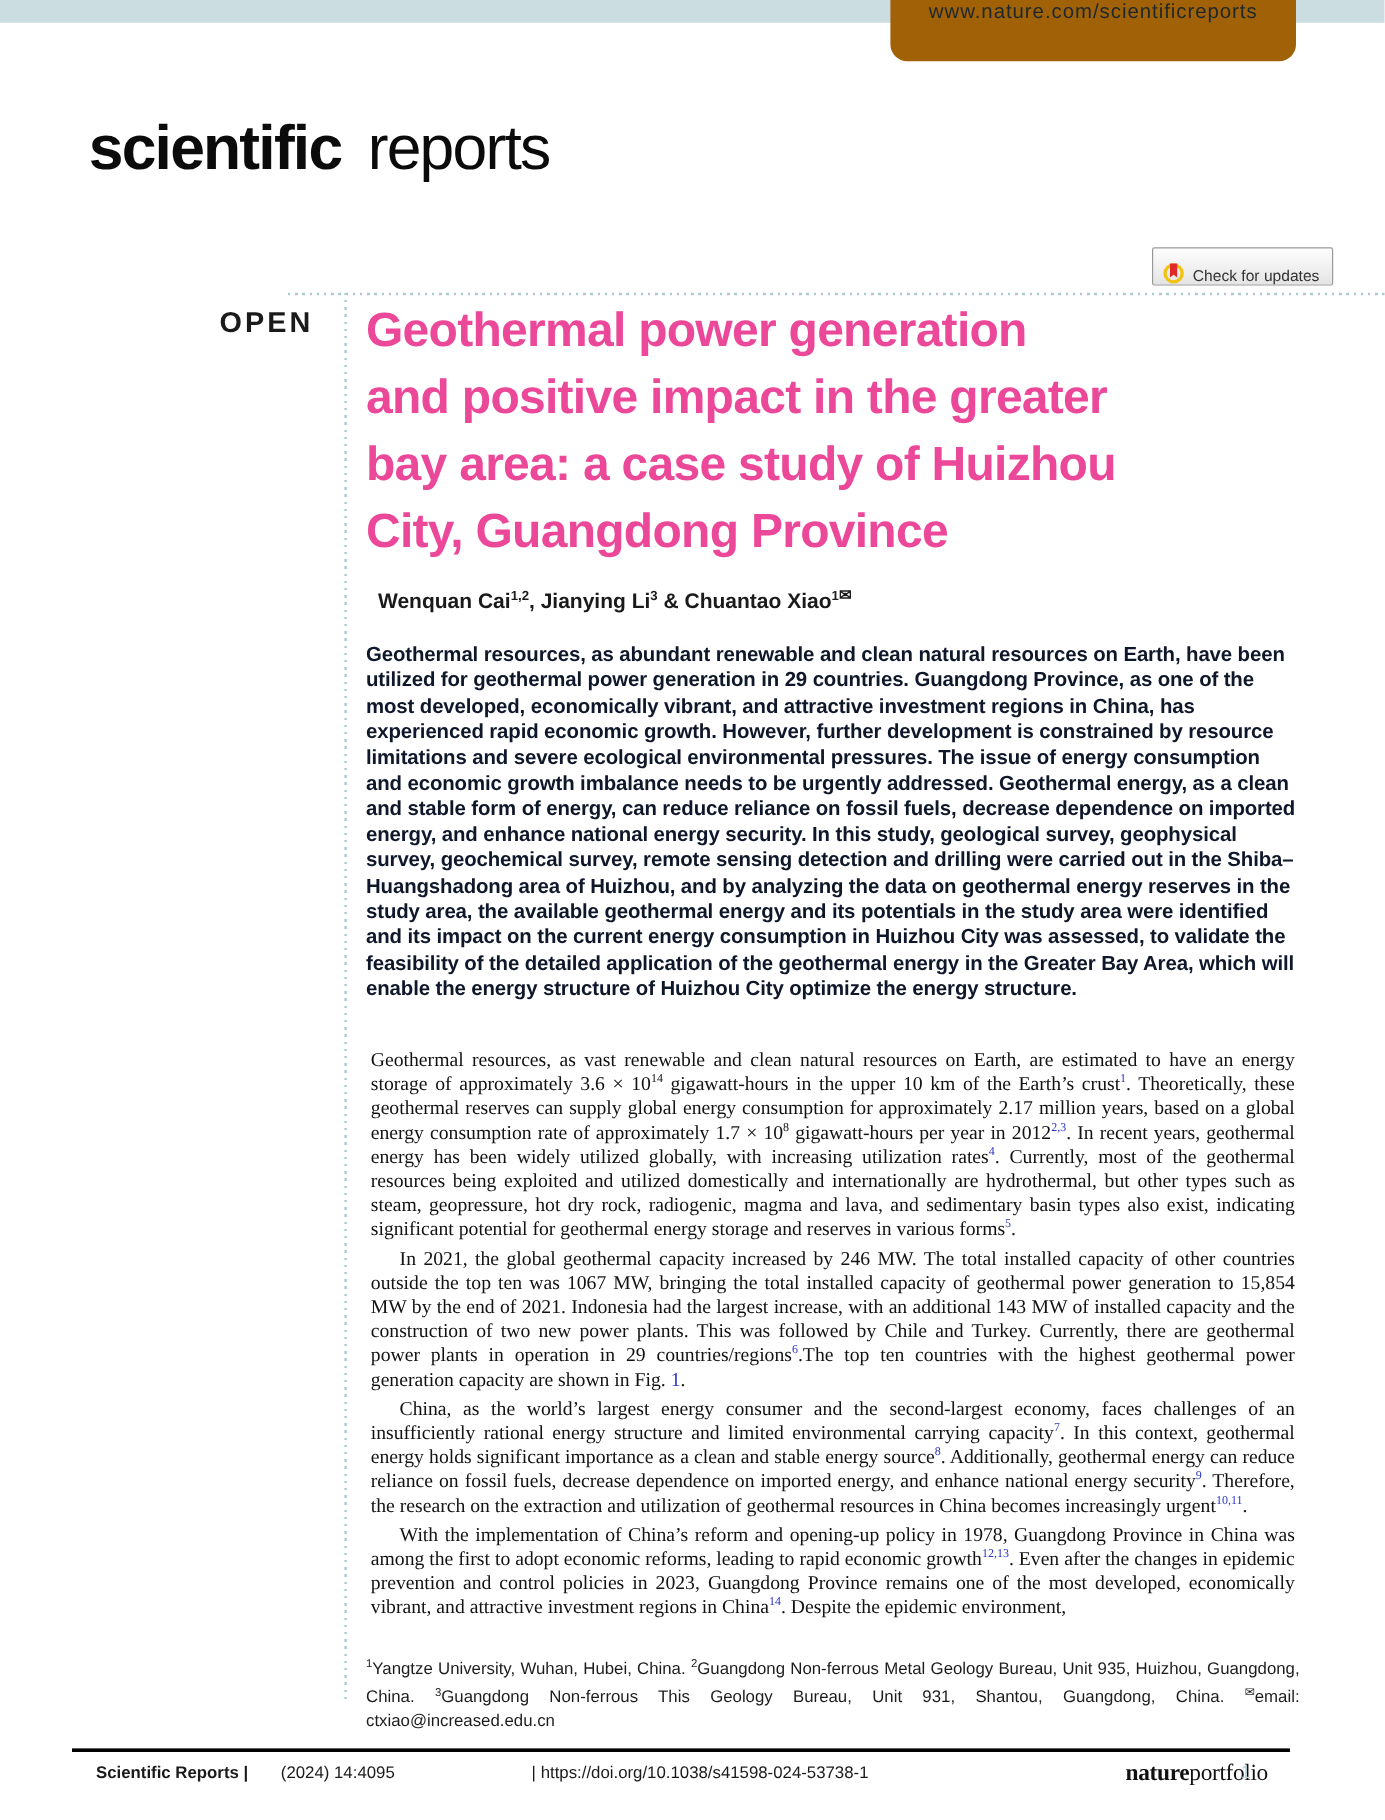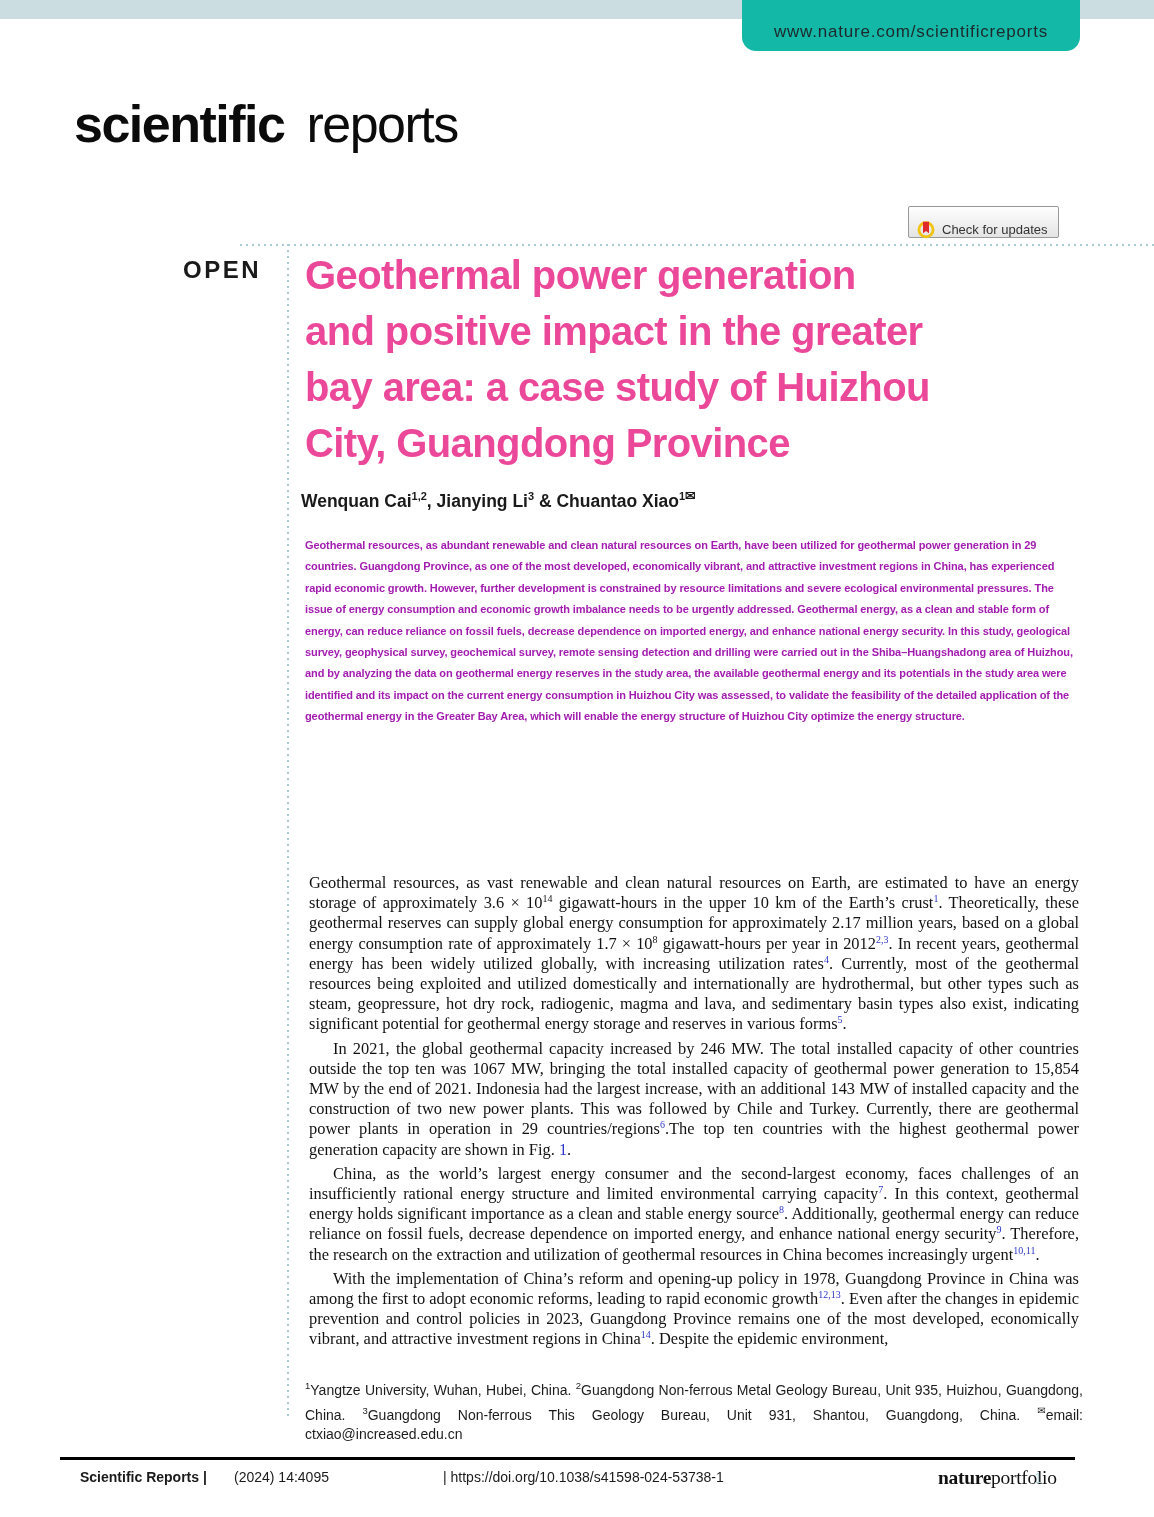--- a/index.html
+++ b/index.html
@@ -13,42 +13,42 @@
     overflow: hidden;
   }
 
   
   .top-strip {
     position: absolute; left: 0; top: 0; width: 1154px; height: 19px;
     background: #ccdde2;
   }
   .url-tab {
     position: absolute; left: 742px; top: 0; width: 338px; height: 51px;
-    background: #14b8a6;
+    background: #a16207;
     border-radius: 0 0 14px 14px;
-    display: flex; align-items: flex-end; justify-content: center;
+    display: flex; align-items: flex-start; justify-content: center;
     padding-bottom: 9px;
   }
   .url-tab span {
     font-size: 17px; letter-spacing: 0.8px; color: #1e282c;
   }
 
   
   .logo {
     position: absolute; left: 74px; top: 94px;
     font-size: 52px; letter-spacing: -1.5px; color: #0b0b0b;
     white-space: nowrap;
   }
   .logo .bold { font-weight: 800; }
   .logo .light { font-weight: 400; margin-left: 22px; }
 
   
   .badge {
-    position: absolute; left: 908px; top: 206px; height: 32px;
-    display: inline-flex; align-items: center; gap: 6px;
+    position: absolute; left: 960px; top: 206px; height: 32px;
+    display: inline-flex; align-items: flex-end; gap: 6px;
     padding: 14px 10px 0 7px;
     background: linear-gradient(#fefefe, #e4e4e4);
     border: 1px solid #999;
     border-radius: 2px;
   }
   .badge svg { width: 20px; height: 20px; display: block; }
   .badge span { font-size: 13px; color: #333; white-space: nowrap; }
 
   
   .h-dots {
@@ -68,30 +68,30 @@
   
   .title {
     position: absolute; left: 305px; top: 247px; width: 790px;
     font-size: 40px; font-weight: 700; line-height: 56px;
     letter-spacing: -0.6px; color: #ec4899;
   }
   .title div { white-space: nowrap; }
 
   
   .authors {
-    position: absolute; left: 301px; top: 488px; width: 778px;
+    position: absolute; left: 315px; top: 488px; width: 778px;
     font-size: 17.5px; font-weight: 700; color: #1a1a1a;
   }
   .authors sup { font-size: 11px; }
 
   
   .abstract {
     position: absolute; left: 305px; top: 535px; width: 778px;
-    font-size: 11px; font-weight: 700; line-height: 21.4px;
-    color: #a21caf; text-align: left; letter-spacing: -0.1px;
+    font-size: 17px; font-weight: 700; line-height: 21.4px;
+    color: #0f172a; text-align: left; letter-spacing: -0.1px;
   }
 
   
   .body-text {
     position: absolute; left: 305px; top: 869px; width: 778px;
     font-family: "Liberation Serif", serif;
     font-size: 16.4px; line-height: 20.2px; color: #121212;
     text-align: justify;
   }
   .body-text p { margin: 4px; }

